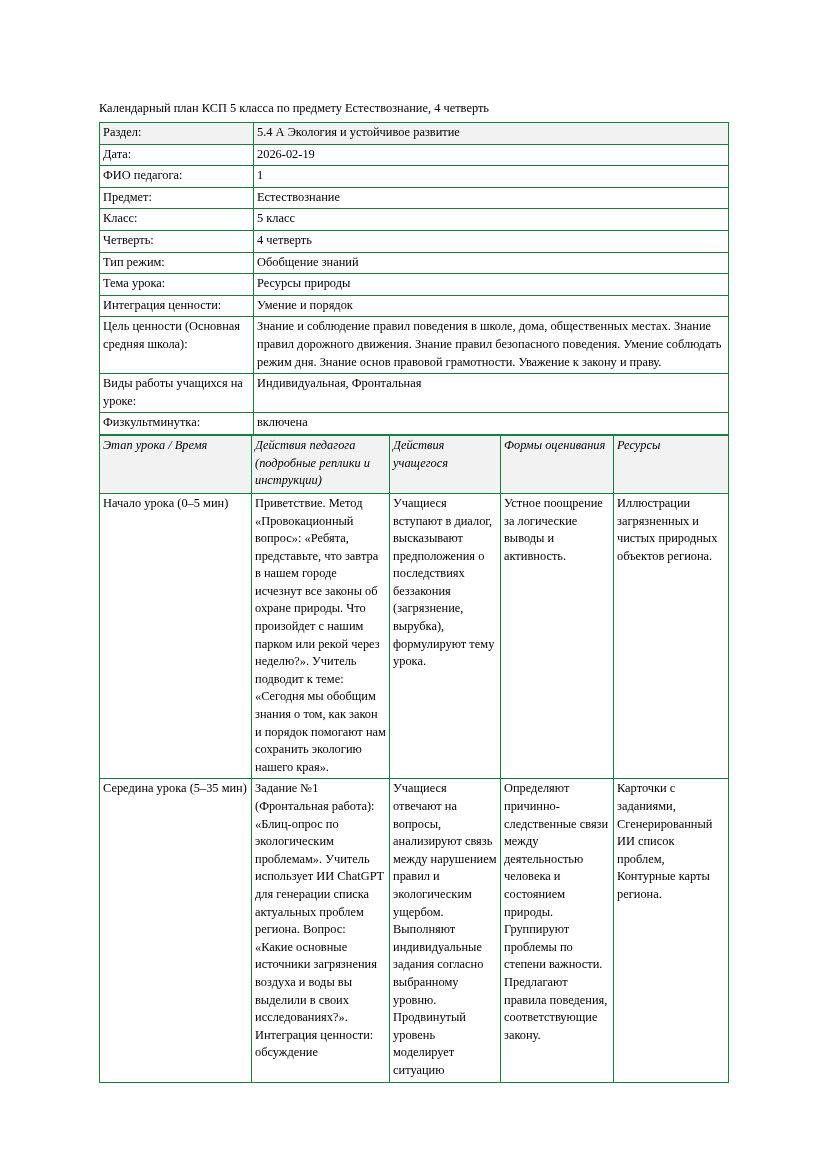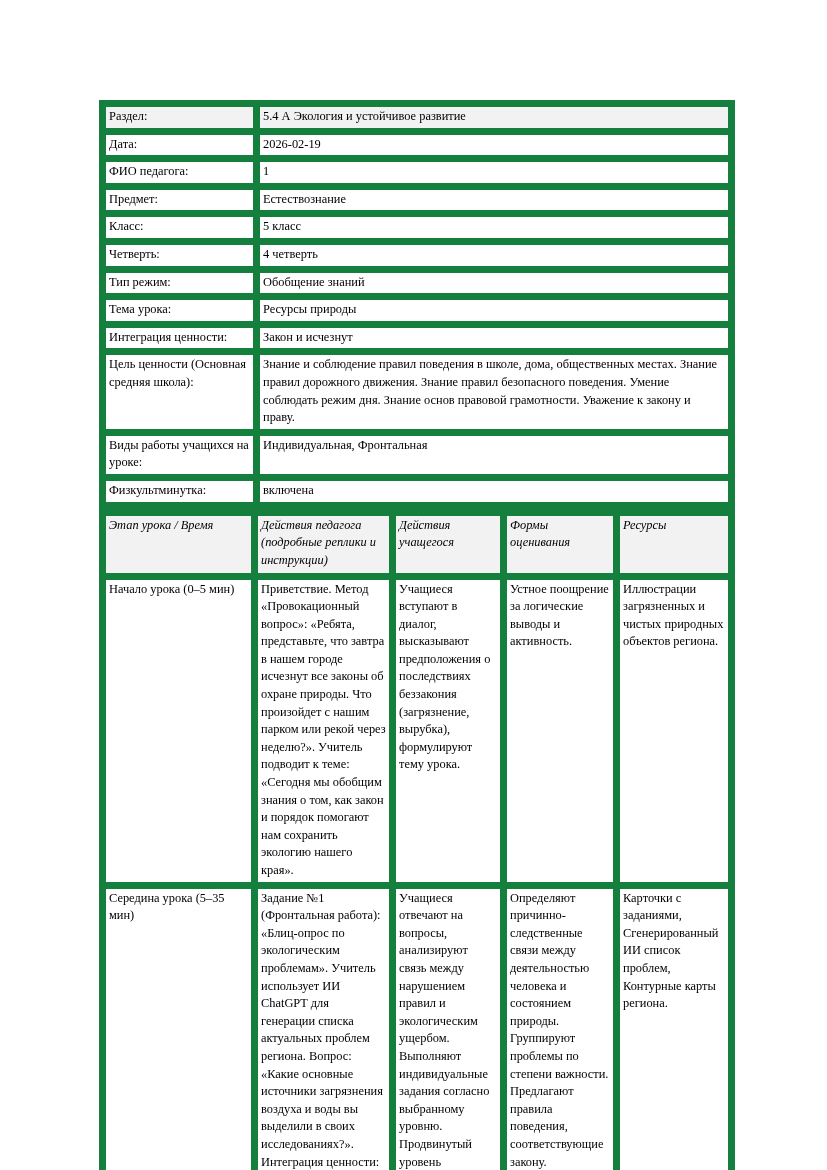--- a/index.html
+++ b/index.html
@@ -29,21 +29,21 @@
     line-height: 16px;
     margin: 0 0 6px 0;
     white-space: nowrap;
   }
   table {
     border-collapse: collapse;
     width: 629px;
     table-layout: fixed;
   }
   table td, table th {
-    border: 7px solid #15803d;
+    border: 1px solid #15803d;
     padding: 1px 3px 2px 3px;
     font-size: 12.4px;
     line-height: 17.6px;
     vertical-align: top;
     text-align: left;
     font-weight: normal;
     word-wrap: break-word;
     overflow-wrap: break-word;
   }
   
@@ -66,20 +66,21 @@
   #lesson-table thead td { background: #f2f2f2; font-style: italic; }
   #lesson-table thead td { height: 54px; }
   #lesson-table tbody td { vertical-align: top; }
 </style>
 </head>
 <body>
 
 <div class="page">
   <div class="content">
 
+    <p class="doc-title">Календарный план КСП 5 класса по предмету Естествознание, 4 четверть</p>
 
     <table id="info-table">
       <colgroup>
           <col class="c1">
           <col class="c2">
         </colgroup>
       <tbody>
         <tr class="shaded">
           <td>Раздел:</td>
           <td>5.4 А Экология и устойчивое развитие</td>
@@ -107,21 +108,21 @@
         <tr>
           <td>Тип режим:</td>
           <td>Обобщение знаний</td>
         </tr>
         <tr>
           <td>Тема урока:</td>
           <td>Ресурсы природы</td>
         </tr>
         <tr>
           <td>Интеграция ценности:</td>
-          <td>Закон и исчезнут</td>
+          <td>Умение и порядок</td>
         </tr>
         <tr>
           <td>Цель ценности (Основная средняя школа):</td>
           <td>Знание и соблюдение правил поведения в школе, дома, общественных местах. Знание правил дорожного движения. Знание правил безопасного поведения. Умение соблюдать режим дня. Знание основ правовой грамотности. Уважение к закону и праву.</td>
         </tr>
         <tr>
           <td>Виды работы учащихся на уроке:</td>
           <td>Индивидуальная, Фронтальная</td>
         </tr>
         <tr>

